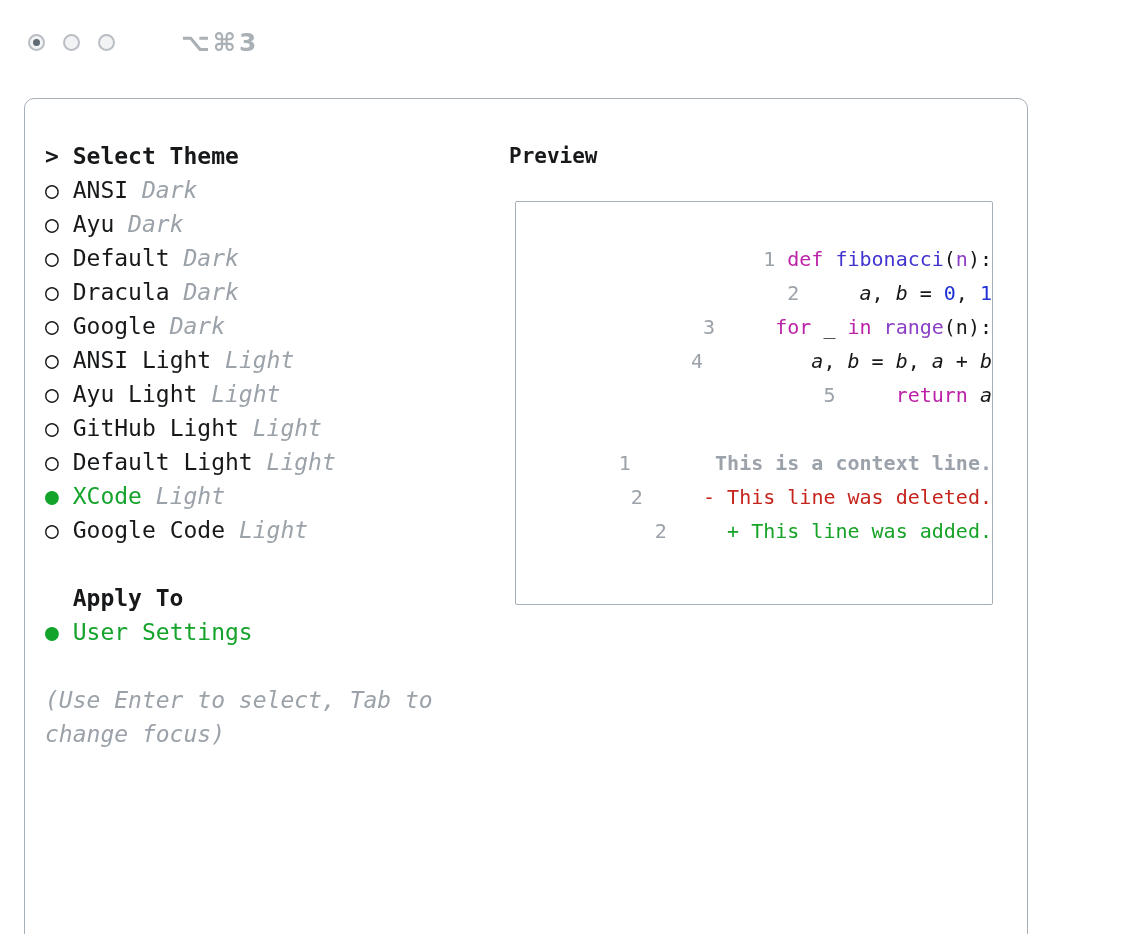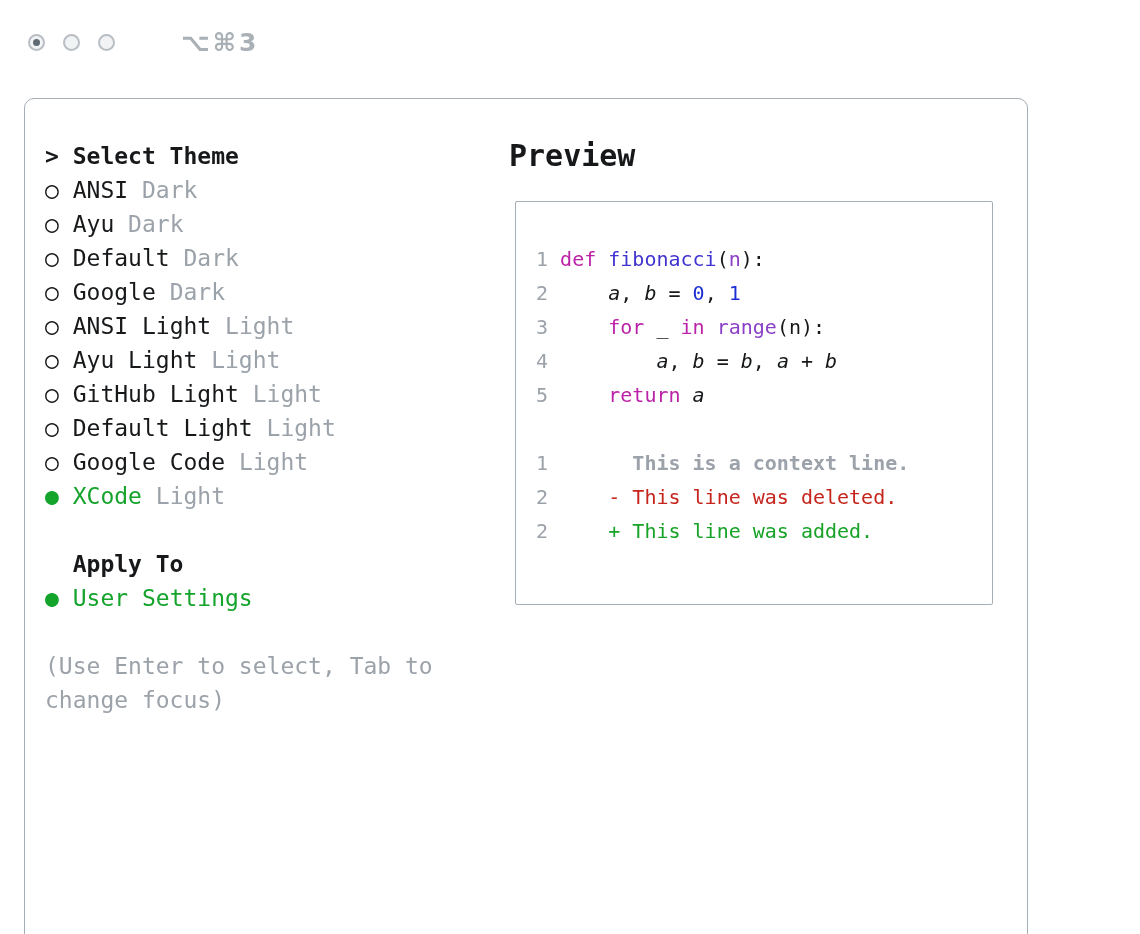--- a/index.html
+++ b/index.html
@@ -13,33 +13,33 @@
   .circle{width:17px;height:17px;border-radius:50%;border:2px solid #b9bec4;background:#f2f3f4;
           box-sizing:border-box;position:relative;margin-right:18px;}
   .circle.active::after{content:"";position:absolute;inset:3px;border-radius:50%;background:#5f6a72;}
   .shortcut{font-family:"DejaVu Sans","Liberation Sans",sans-serif;font-weight:bold;
             font-size:25px;color:#a9b0b6;letter-spacing:3px;margin-left:48px;}
   
   .main-box{position:absolute;left:24px;top:98px;width:1004px;height:924px;
             border:1.5px solid #a6aeb6;border-radius:10px;box-sizing:border-box;}
   .line{height:34px;line-height:34px;white-space:pre;}
   .bold{font-weight:bold;}
-  .muted{color:var(--gray,#9ba2a9);}
+  .muted{color:var(--gray,#9ba2a9);font-style:italic;}
   
   .left-col{position:absolute;left:20px;top:40px;font-size:23px;}
   .subtitle{padding-left:2ch;}
   .theme-row .name{color:var(--text,#16181a);}
   .theme-row.selected .name,.theme-row.selected .marker{color:var(--green,#14a32b);}
   .apply-row .label{color:var(--text,#16181a);}
   .apply-row.selected .label,.apply-row.selected .marker{color:var(--green,#14a32b);}
   
-  .preview-title{position:absolute;left:484px;top:40px;font-size:30px;line-height:34px;}
+  .preview-title{position:absolute;left:484px;top:40px;font-size:21px;line-height:34px;}
   .preview-box{position:absolute;left:490px;top:102px;width:478px;height:404px;
                border:1.5px solid #a6aeb6;border-radius:2px;box-sizing:border-box;
-               padding:40px 0 0 20px;font-size:20px;}
+               padding:40px 0 0 20px;font-size:20px;text-align:right;}
   .code-line{height:34px;line-height:34px;white-space:pre;}
   .ln{color:var(--gray,#9ba2a9);}
   .t-kw{color:var(--kw,#bc22a8);}
   .t-fn{color:var(--fn,#4033cf);}
   .t-num{color:var(--num,#1d2ed4);}
   .t-ty{color:var(--ty,#8a3fc6);}
   .t-pr{color:var(--pr,#8a3fc6);}
   .t-var{font-style:italic;}
   .t-ctx{color:var(--gray,#9ba2a9);font-weight:bold;}
   .t-del{color:var(--del,#c5251c);margin-top:48px;}
@@ -56,27 +56,28 @@
 </div>
 
 <div class="main-box">
 
   <div class="left-col">
     <div class="line bold">&gt; Select Theme</div>
     <div>
         <div class="line theme-row"><span class="marker">○ </span><span class="name">ANSI</span><span class="variant muted"> Dark</span></div>
         <div class="line theme-row"><span class="marker">○ </span><span class="name">Ayu</span><span class="variant muted"> Dark</span></div>
         <div class="line theme-row"><span class="marker">○ </span><span class="name">Default</span><span class="variant muted"> Dark</span></div>
+        <div class="line theme-row"><span class="marker">○ </span><span class="name">Dracula</span><span class="variant muted"> Dark</span></div>
         <div class="line theme-row"><span class="marker">○ </span><span class="name">Google</span><span class="variant muted"> Dark</span></div>
         <div class="line theme-row"><span class="marker">○ </span><span class="name">ANSI Light</span><span class="variant muted"> Light</span></div>
         <div class="line theme-row"><span class="marker">○ </span><span class="name">Ayu Light</span><span class="variant muted"> Light</span></div>
         <div class="line theme-row"><span class="marker">○ </span><span class="name">GitHub Light</span><span class="variant muted"> Light</span></div>
         <div class="line theme-row"><span class="marker">○ </span><span class="name">Default Light</span><span class="variant muted"> Light</span></div>
+        <div class="line theme-row selected"><span class="marker">● </span><span class="name">XCode</span><span class="variant muted"> Light</span></div>
         <div class="line theme-row"><span class="marker">○ </span><span class="name">Google Code</span><span class="variant muted"> Light</span></div>
-        <div class="line theme-row selected"><span class="marker">● </span><span class="name">XCode</span><span class="variant muted"> Light</span></div>
       </div>
     <div class="line"> </div>
     <div class="line subtitle bold">Apply To</div>
     <div>
         <div class="line apply-row selected"><span class="marker">● </span><span class="label">User Settings</span></div>
       </div>
     <div class="line"> </div>
     <div>
         <div class="line muted">(Use Enter to select, Tab to</div>
         <div class="line muted">change focus)</div>

